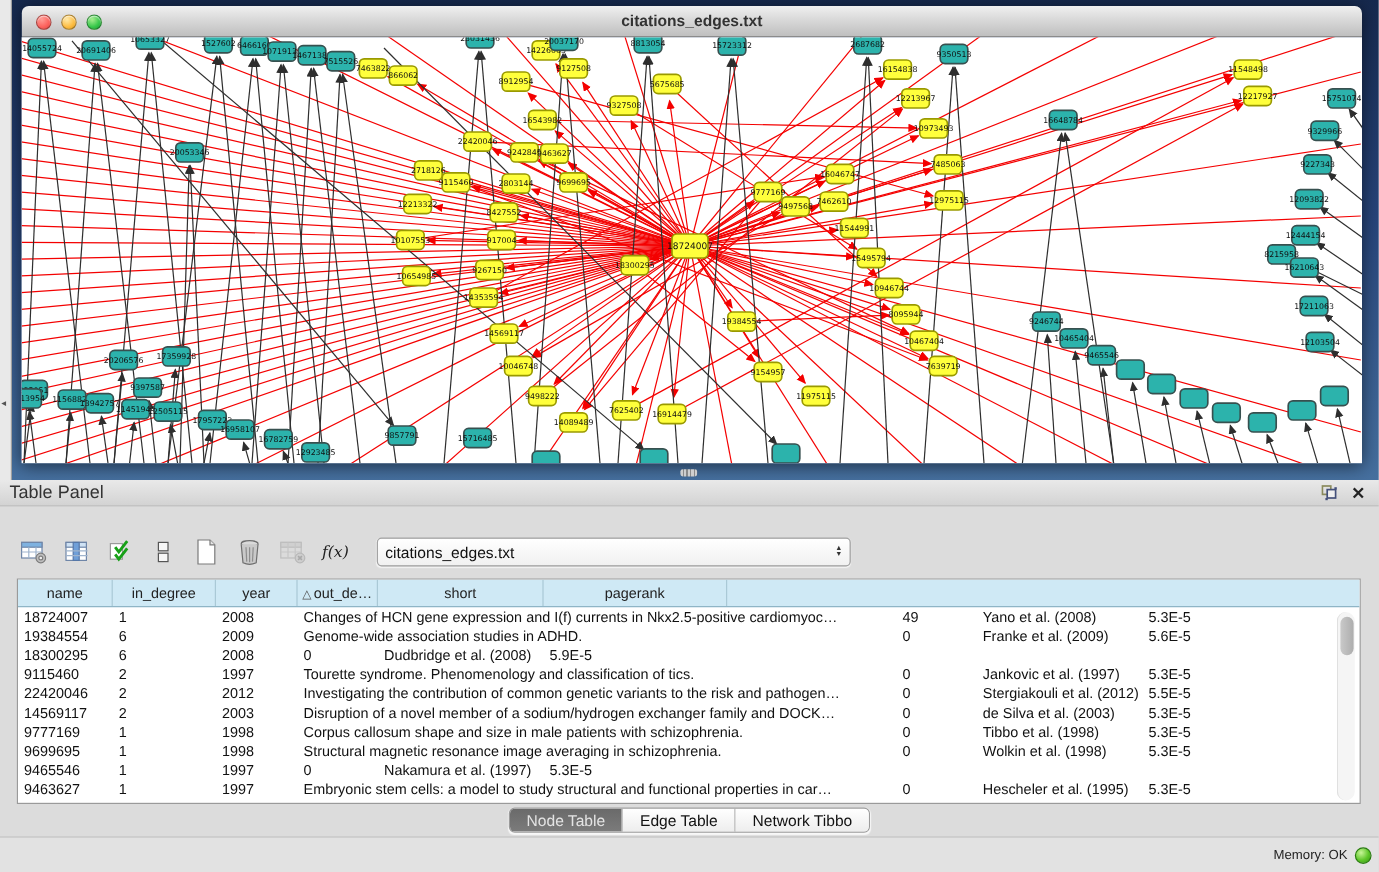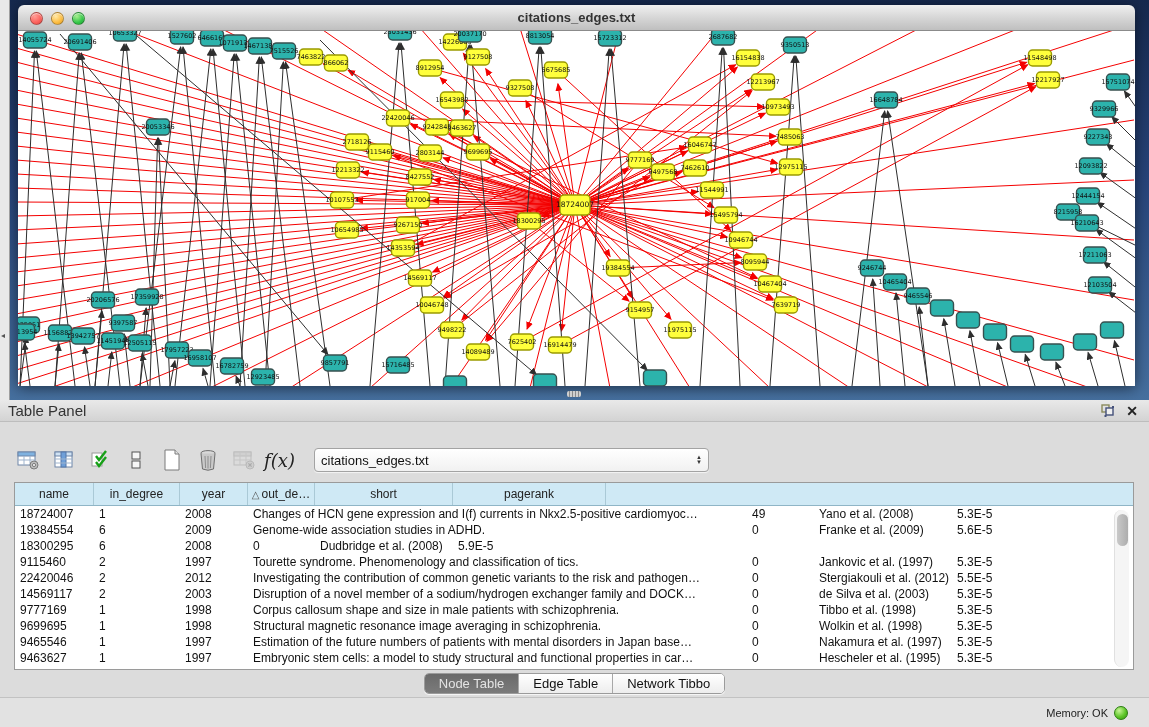--- a/index.html
+++ b/index.html
@@ -35,21 +35,21 @@
   .tp-header { height:22px; background:linear-gradient(180deg,#e9e9e9,#d3d3d3); border-bottom:1px solid #bdbdbd;
                display:flex; align-items:center; padding:0 8px; }
   .tp-title { font-size:15px; color:#333; }
   .tp-header .spacer { flex:1; }
   .tp-win-icon { width:18px; height:16px; margin-left:6px; cursor:pointer; display:flex; align-items:center; justify-content:center; }
   .tp-close { font-size:14px; font-weight:bold; color:#222; line-height:14px; }
 
   .tp-toolbar { position:absolute; left:14px; top:42px; height:36px; display:flex; align-items:center; gap:9px; }
   .tbtn { width:27px; height:28px; display:flex; align-items:center; justify-content:center; cursor:pointer; border-radius:3px; }
   .tbtn.disabled { opacity:.45; cursor:default; }
-  .fx { font-family:"DejaVu Serif", serif; font-style:italic; font-size:18px; color:#222; }
+  .fx { font-family:"DejaVu Serif", serif; font-style:italic; font-size:13px; color:#222; }
   .combo { margin-left:12px; width:395px; height:24px; background:linear-gradient(180deg,#ffffff,#f1f1f1);
            border:1px solid #a3a3a3; border-radius:4px; display:flex; align-items:center; padding:0 6px; cursor:pointer;
            box-shadow:0 1px 1px rgba(255,255,255,.7); }
   .combo .val { flex:1; font-size:13px; color:#111; }
   .combo .arrows { display:flex; flex-direction:column; line-height:5px; font-size:6px; color:#333; padding-left:6px; }
 
   .tablebox { position:absolute; left:14px; top:82px; width:1120px; height:188px; background:#fff;
               border:1px solid #9a9a9a; overflow:hidden; }
   .thead { display:flex; height:23px; background:#cfe9f5; border-bottom:1px solid #8fb5c6; }
   .th { font-size:12px; color:#222; text-align:center; line-height:22px; border-right:1px solid #aac9d6;
@@ -65,21 +65,21 @@
 
   .seg-wrap { position:absolute; left:0; top:273px; width:1149px; display:flex; justify-content:center; }
   .segs { display:flex; height:21px; border:1px solid #9b9b9b; border-radius:5px; overflow:hidden;
           background:#fff; box-shadow:0 1px 1px rgba(255,255,255,.8); }
   .seg { font-size:13px; padding:0 14px; line-height:20px; color:#111; cursor:pointer;
          background:linear-gradient(180deg,#ffffff,#ededed); border-right:1px solid #a8a8a8; }
   .seg:last-child { border-right:none; }
   .seg.selected { background:linear-gradient(180deg,#6a6a6a,#7b7b7b); color:#e4e4e4; }
 
   .statusbar { position:absolute; left:0; top:297px; width:1149px; height:30px; background:#e2e2e2;
-               border-top:1px solid #c2c2c2; display:flex; align-items:center; justify-content:flex-end; padding-right:21px; }
+               border-top:1px solid #c2c2c2; display:flex; align-items:center; justify-content:flex-end; padding-right:6px; }
   .mem-label { font-size:11px; color:#222; margin-right:6px; }
   .mem-dot { width:14px; height:14px; border-radius:50%; border:1px solid #2a7d10;
              background:radial-gradient(circle at 35% 30%, #c8f598,#5ec629 55%,#339312); }
 </style>
 </head>
 <body>
 
 <div class="desktop">
   <div class="net-window">
     <div class="titlebar">
@@ -871,21 +871,20 @@
           <div class="td" style="width: 68px;">1998</div>
           <div class="td" style="width: 499px;">Structural magnetic resonance image averaging in schizophrenia.</div>
           <div class="td" style="width: 67px;">0</div>
           <div class="td" style="width: 138px;">Wolkin et al. (1998)</div>
           <div class="td" style="width: 153px;">5.3E-5</div>
         </div>
         <div class="trow">
           <div class="td" style="width: 79px;">9465546</div>
           <div class="td" style="width: 86px;">1</div>
           <div class="td" style="width: 68px;">1997</div>
-          <div class="td" style="width: 499px;">Estimation of the future numbers of patients with mental disorders in Japan base…</div>
           <div class="td" style="width: 67px;">0</div>
           <div class="td" style="width: 138px;">Nakamura et al. (1997)</div>
           <div class="td" style="width: 153px;">5.3E-5</div>
         </div>
         <div class="trow">
           <div class="td" style="width: 79px;">9463627</div>
           <div class="td" style="width: 86px;">1</div>
           <div class="td" style="width: 68px;">1997</div>
           <div class="td" style="width: 499px;">Embryonic stem cells: a model to study structural and functional properties in car…</div>
           <div class="td" style="width: 67px;">0</div>

